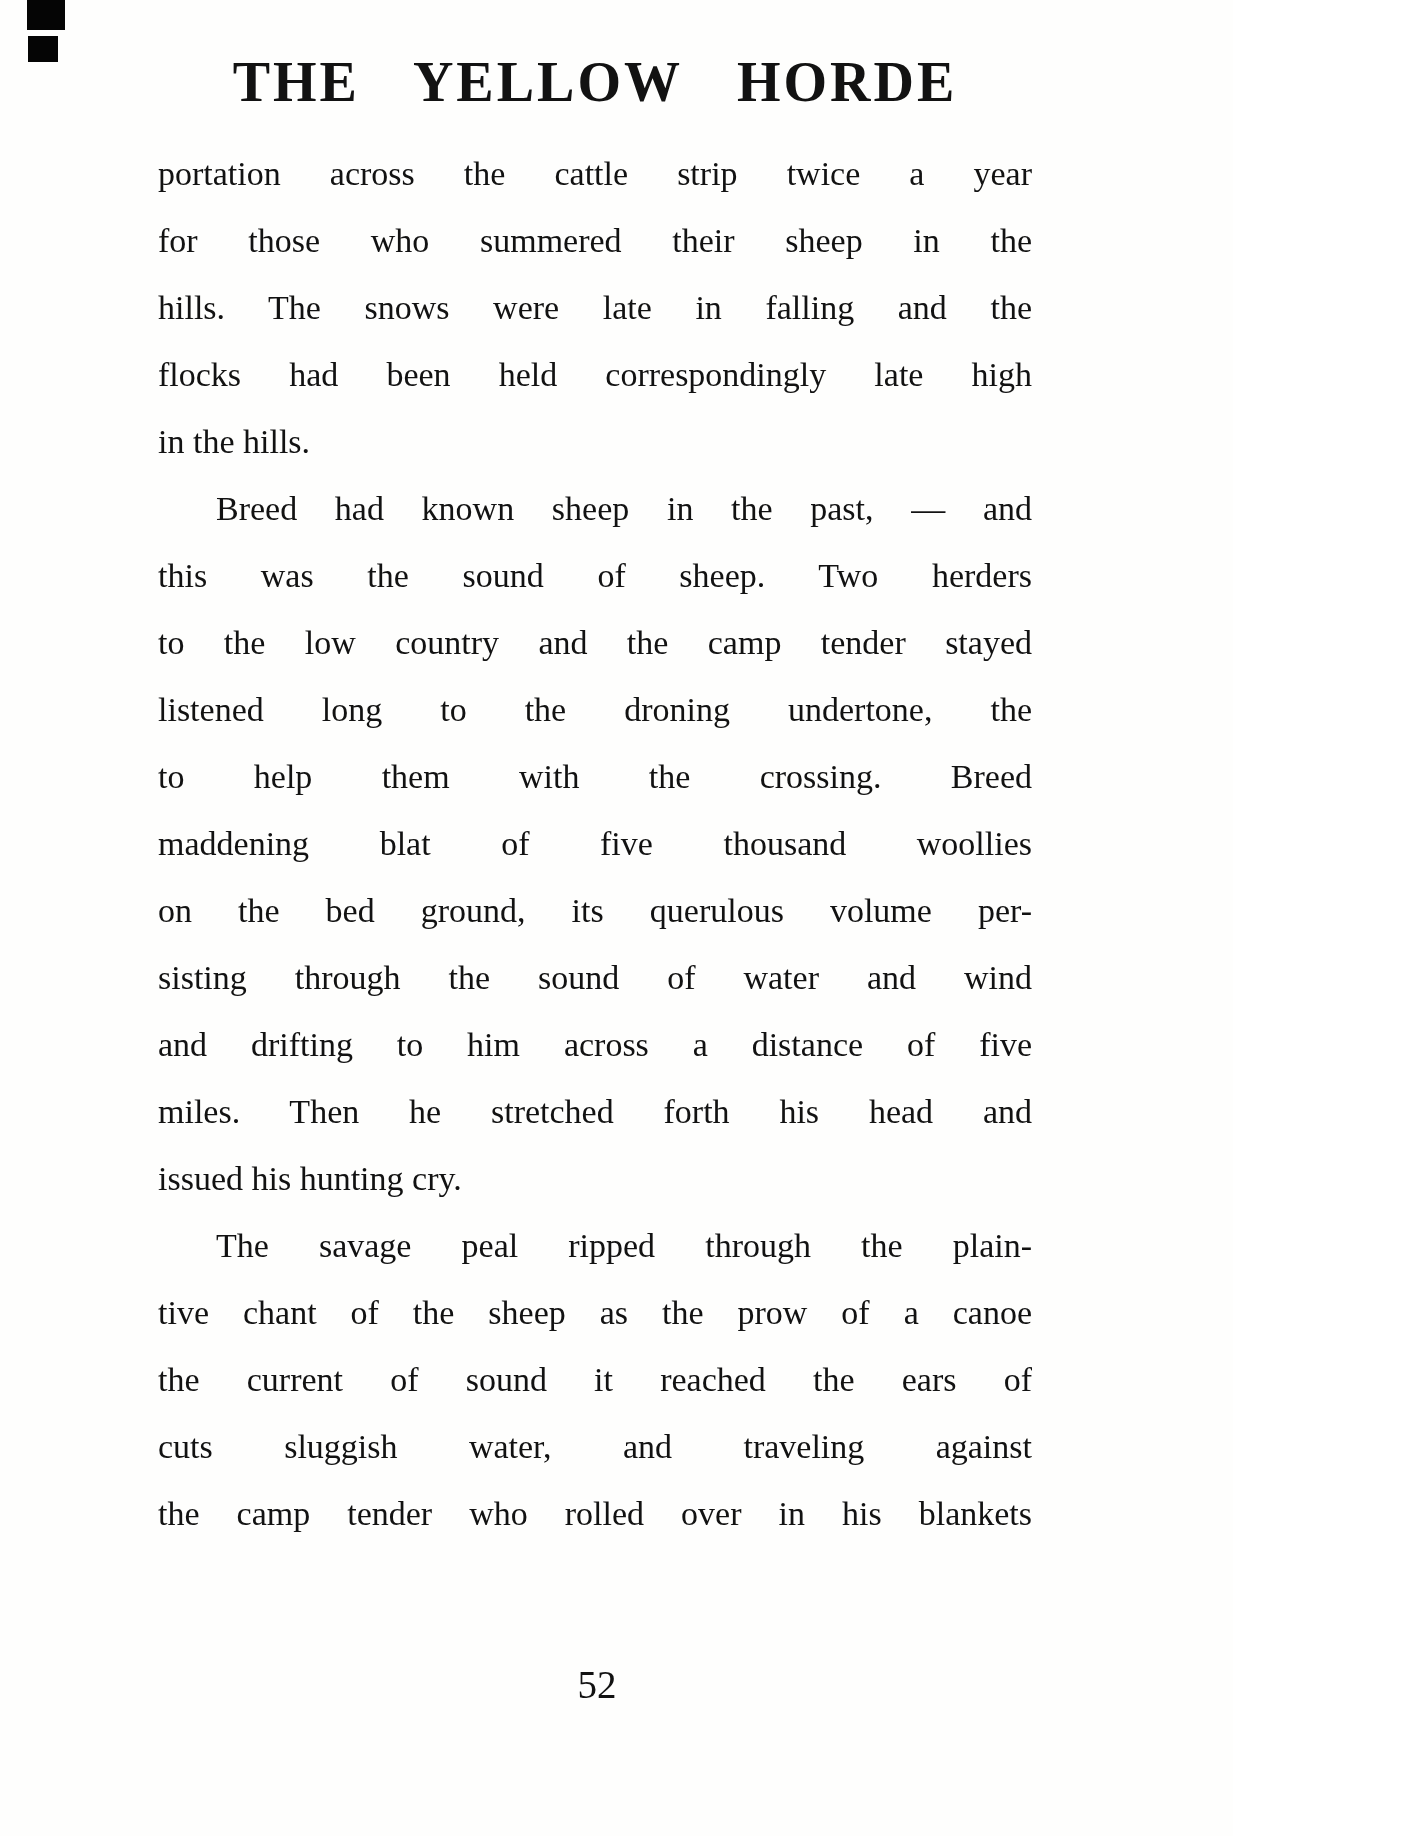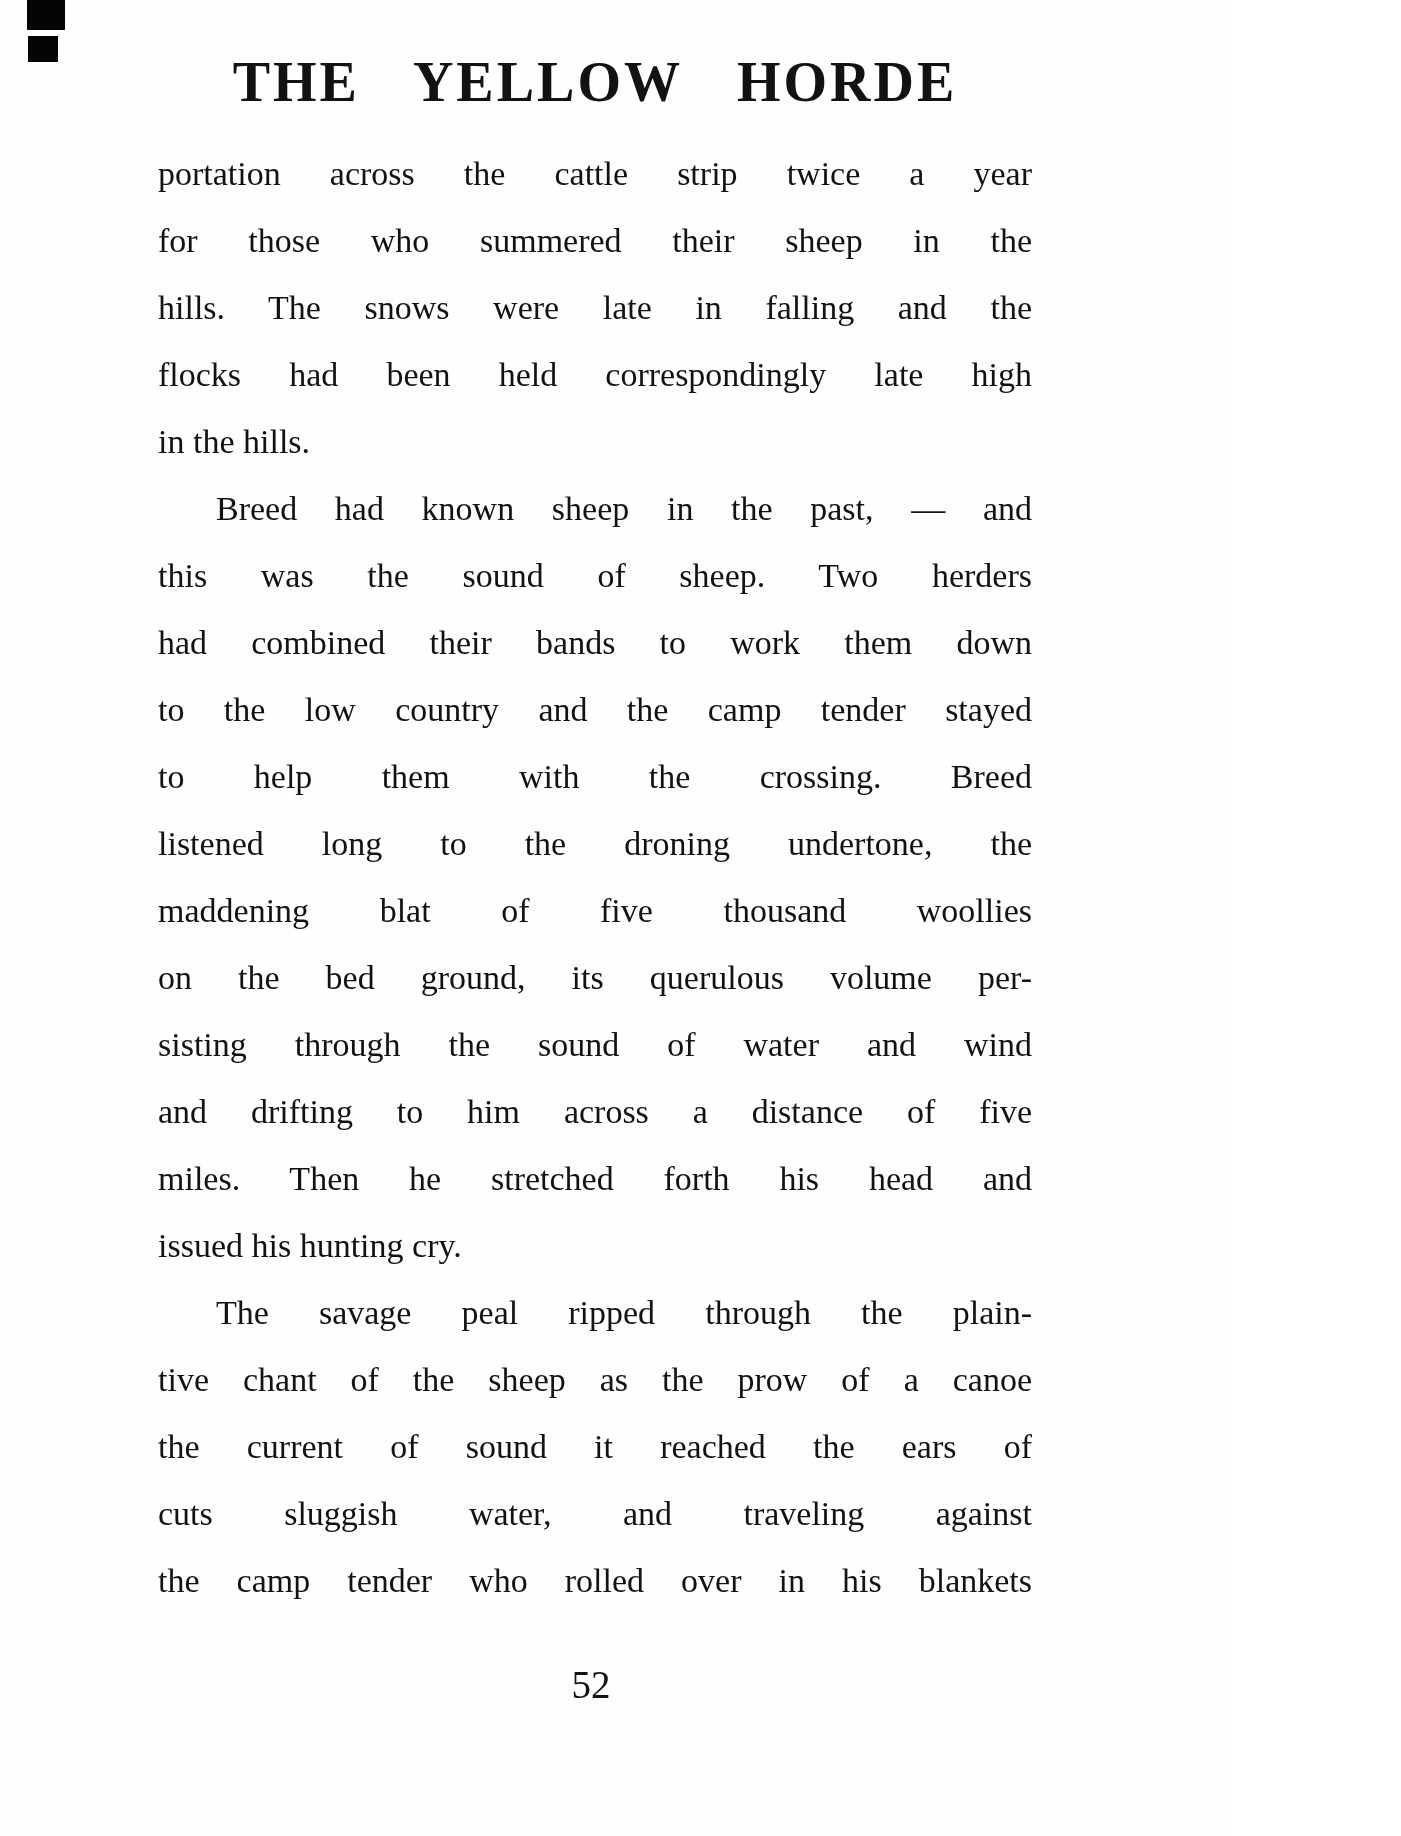--- a/index.html
+++ b/index.html
@@ -57,21 +57,21 @@
   .line.indent {
     text-indent: 58px;
     font-family: Liberation Serif, serif;
   }
   .line.last {
     text-align-last: left;
     -moz-text-align-last: left;
   }
   .page-number {
     position: absolute;
-    left: 154px;
+    left: 160px;
     top: 1662px;
     width: 874px;
     text-align: center;
     font-size: 39px;
   }
 </style>
 </head>
 <body>
 
 <div class="page">
@@ -83,24 +83,23 @@
     <h1 class="title">THE YELLOW HORDE</h1>
 
     <div class="body-text">
         <div class="line">portation across the cattle strip twice a year</div>
         <div class="line">for those who summered their sheep in the</div>
         <div class="line">hills.  The snows were late in falling and the</div>
         <div class="line">flocks had been held correspondingly late high</div>
         <div class="line last">in the hills.</div>
         <div class="line indent">Breed had known sheep in the past, — and</div>
         <div class="line">this was the sound of sheep.  Two herders</div>
-        <div class="line">had combined their bands to work them down</div>
         <div class="line">to the low country and the camp tender stayed</div>
+        <div class="line">listened long to the droning undertone, the</div>
         <div class="line">to help them with the crossing.  Breed</div>
-        <div class="line">listened long to the droning undertone, the</div>
         <div class="line">maddening blat of five thousand woollies</div>
         <div class="line">on the bed ground, its querulous volume per-</div>
         <div class="line">sisting through the sound of water and wind</div>
         <div class="line">and drifting to him across a distance of five</div>
         <div class="line">miles.  Then he stretched forth his head and</div>
         <div class="line last">issued his hunting cry.</div>
         <div class="line indent">The savage peal ripped through the plain-</div>
         <div class="line">tive chant of the sheep as the prow of a canoe</div>
         <div class="line">the current of sound it reached the ears of</div>
         <div class="line">cuts sluggish water, and traveling against</div>

